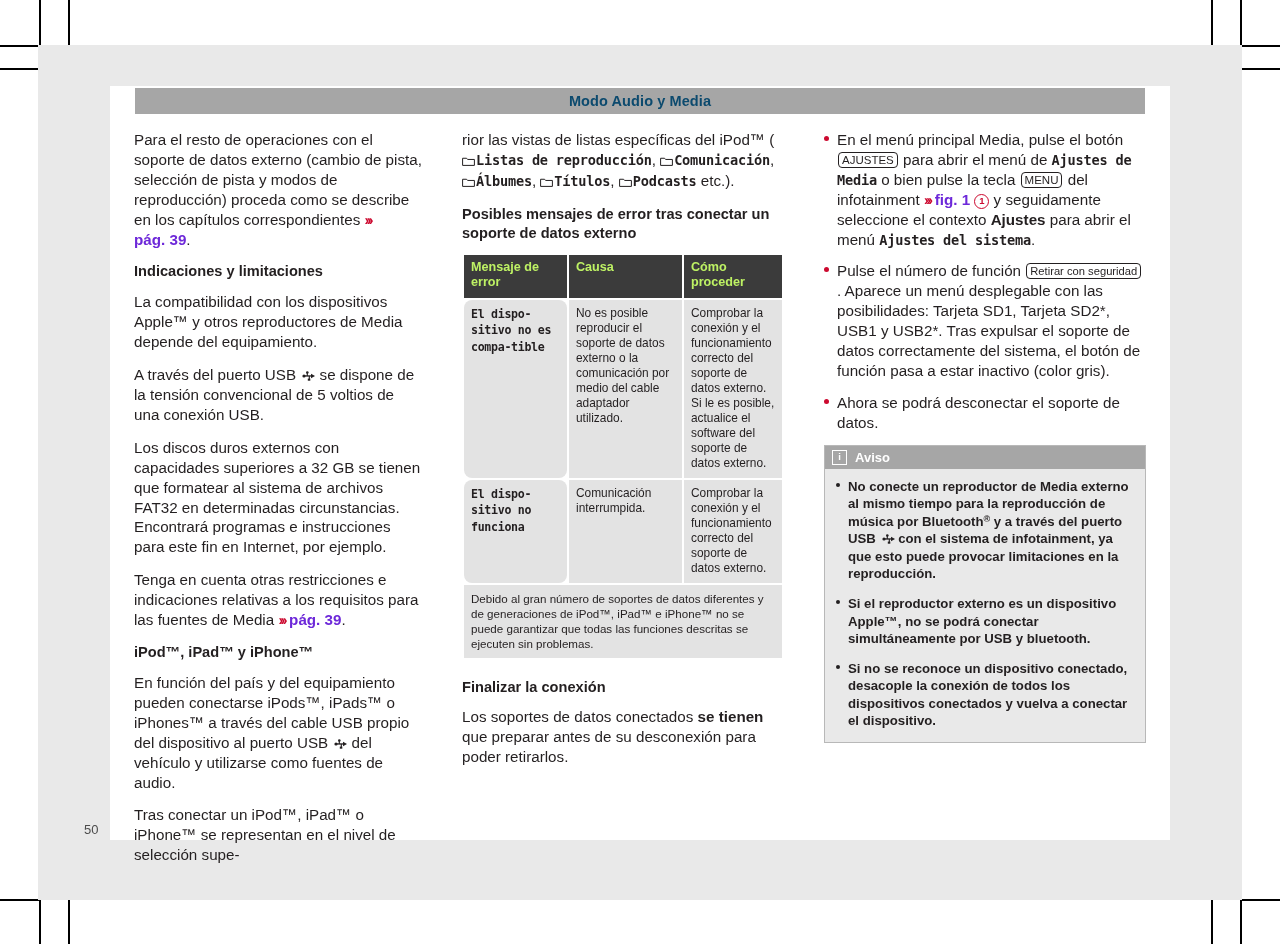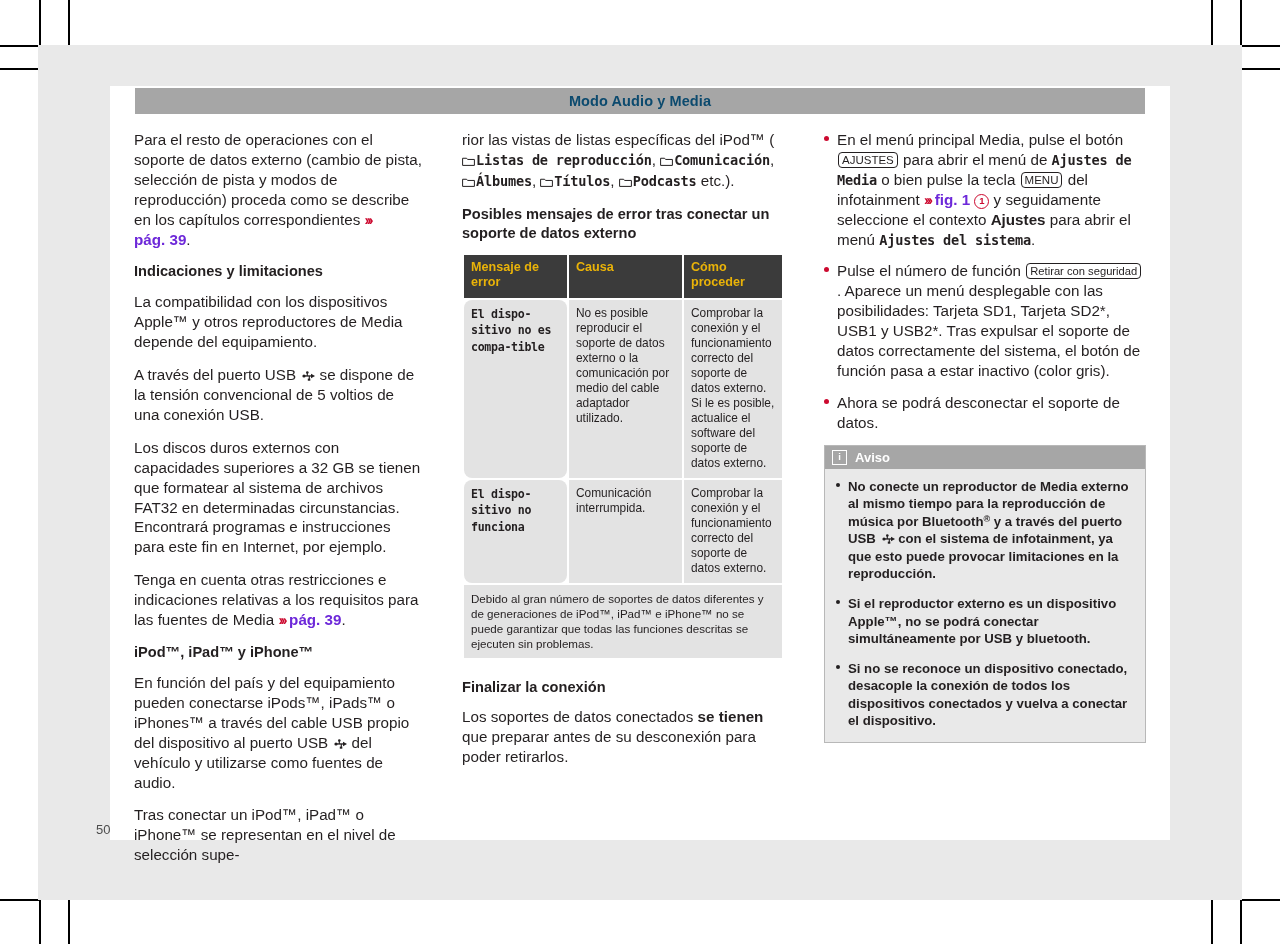--- a/index.html
+++ b/index.html
@@ -28,21 +28,21 @@
     position:absolute;left:135px;top:88px;width:1010px;height:26px;
     background:#a6a6a6;color:#0c4a6e;
     font-size:14.5px;font-weight:bold;
     display:flex;align-items:center;justify-content:center;
     letter-spacing:.1px;
   }
 
   
   .pagenum{
     position:absolute;left:84px;top:822px;
-    font-size:13px;color:#4d4d4d;margin-left:12px;
+    font-size:13px;color:#4d4d4d;
   }
 
   
   .cols{
     position:absolute;left:134px;top:130px;width:1012px;height:700px;
     display:flex;gap:0;
   }
   .col{width:305px;margin-right:40px;}
   .col:last-child{margin-right:0;}
   .col-3{width:322px;}
@@ -96,21 +96,21 @@
 
   
   .folder{display:inline-block;width:13px;height:10px;vertical-align:-1px;margin-right:1px;}
 
   
   table.err{
     border-collapse:separate;border-spacing:2px;
     width:322px;margin:0 0 14px 0;table-layout:fixed;
   }
   table.err th{
-    background:#3b3b3b;color:#eab308;
+    background:#3b3b3b;color:#bef264;
     font-size:12.6px;font-weight:bold;text-align:left;
     padding:5px 6px 7px 7px;vertical-align:top;line-height:1.22;
   }
   table.err td{
     background:#e3e3e3;color:#231f20;
     font-size:11.9px;padding:6px 6px 7px 7px;vertical-align:top;line-height:1.26;
   }
   table.err td.code{
     font-family:"DejaVu Sans Mono", monospace;font-weight:bold;
     font-size:11.6px;letter-spacing:-0.3px;line-height:1.42;border-radius:8px;

